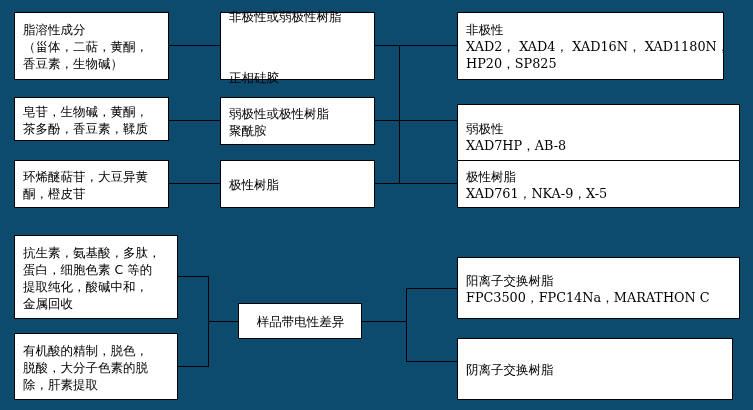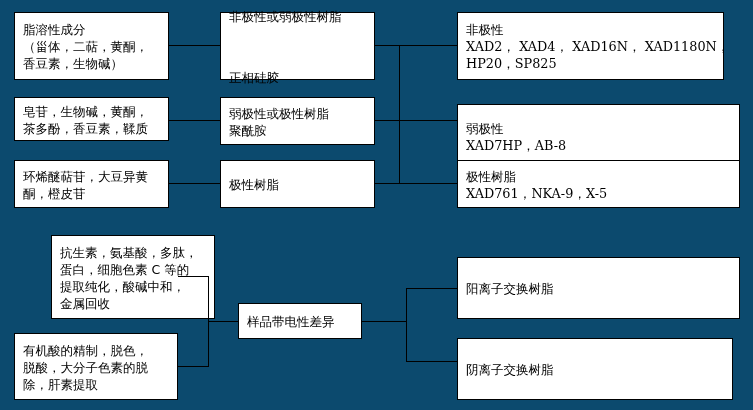--- a/index.html
+++ b/index.html
@@ -110,48 +110,49 @@
   <div class="conn h" style="left:375px; top:183px; width:25px;"></div>
   <div class="conn h" style="left:400px; top:183px; width:57px;"></div>
 
   <div class="box" style="left:457px; top:160px; width:283px; height:48px;">
     <div class="line-cn">极性树脂</div>
     <div class="line-en">XAD761，NKA-9，X-5</div>
   </div>
 
   <div class="conn v" style="left:399px; top:45px; height:139px;"></div>
 
-  <div class="box" style="left:14px; top:235px; width:164px; height:84px;margin-left:37px;">
+  <div class="box" style="left:14px; top:235px; width:164px; height:84px;">
     <div class="line-cn">抗生素，氨基酸，多肽，</div>
     <div class="line-cn">蛋白，细胞色素 C 等的</div>
     <div class="line-cn">提取纯化，酸碱中和，</div>
     <div class="line-cn">金属回收</div>
   </div>
 
   <div class="box" style="left:14px; top:333px; width:164px; height:67px;">
     <div class="line-cn">有机酸的精制，脱色，</div>
     <div class="line-cn">脱酸，大分子色素的脱</div>
     <div class="line-cn">除，肝素提取</div>
   </div>
 
   <div class="conn h" style="left:178px; top:276px; width:31px;"></div>
   <div class="conn h" style="left:178px; top:366px; width:31px;"></div>
   <div class="conn v" style="left:208px; top:276px; height:91px;"></div>
   <div class="conn h" style="left:208px; top:321px; width:30px;"></div>
 
-  <div class="box mid" style="left:238px; top:303px; width:124px; height:36px; ">
+  <div class="box mid" style="left:238px; top:303px; width:124px; height:36px; align-items:center;">
     <div class="line-cn">样品带电性差异</div>
   </div>
 
   <div class="conn h" style="left:362px; top:321px; width:45px;"></div>
   <div class="conn v" style="left:406px; top:288px; height:74px;"></div>
   <div class="conn h" style="left:406px; top:288px; width:51px;"></div>
   <div class="conn h" style="left:406px; top:361px; width:51px;"></div>
 
   <div class="box" style="left:457px; top:257px; width:283px; height:62px;">
     <div class="line-cn">阳离子交换树脂</div>
+    <div class="line-en">FPC3500，FPC14Na，MARATHON C</div>
   </div>
 
   <div class="box" style="left:457px; top:338px; width:276px; height:62px;">
     <div class="line-cn">阴离子交换树脂</div>
   </div>
 
 </div>
 
 </body></html>

